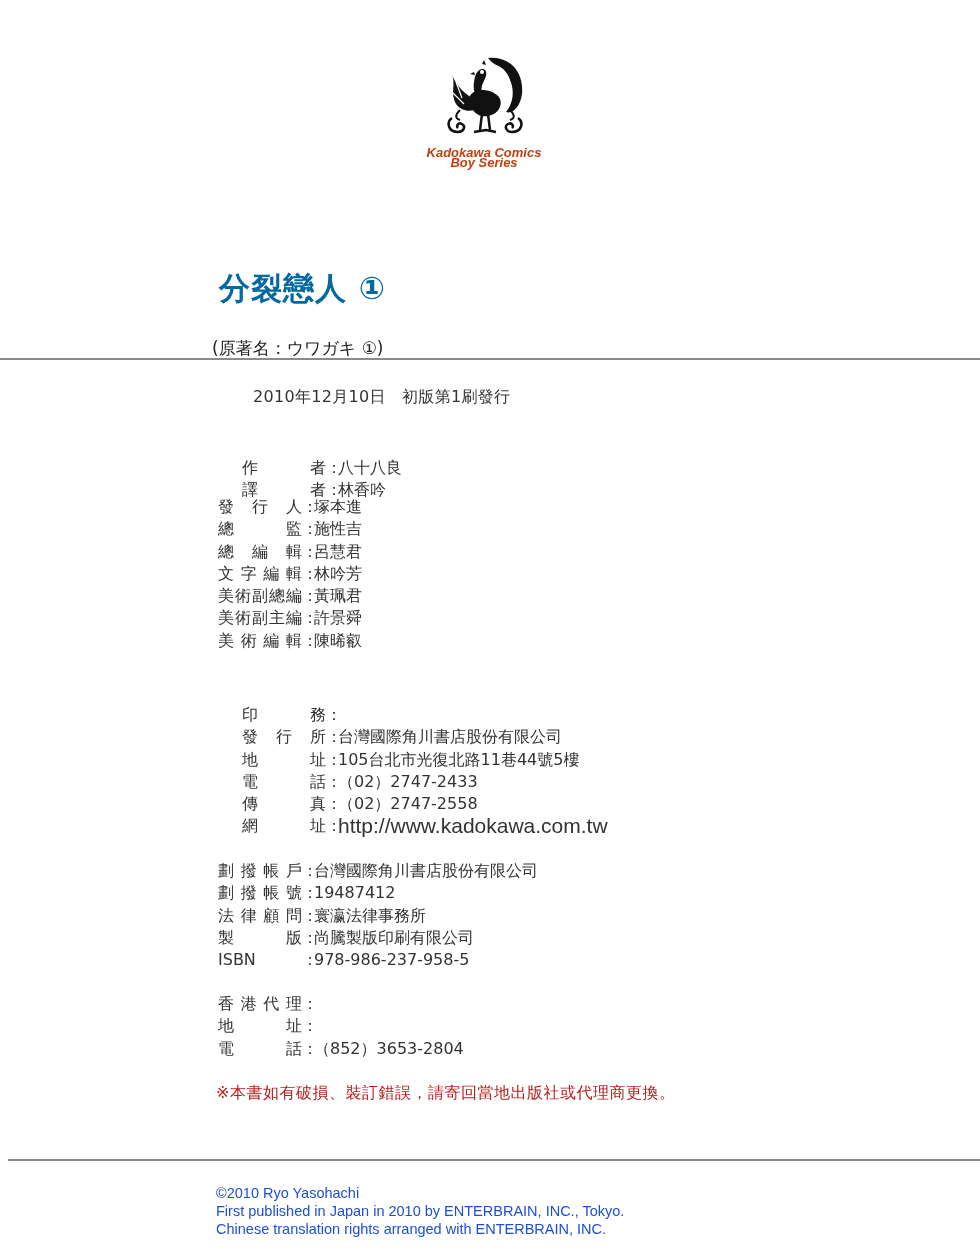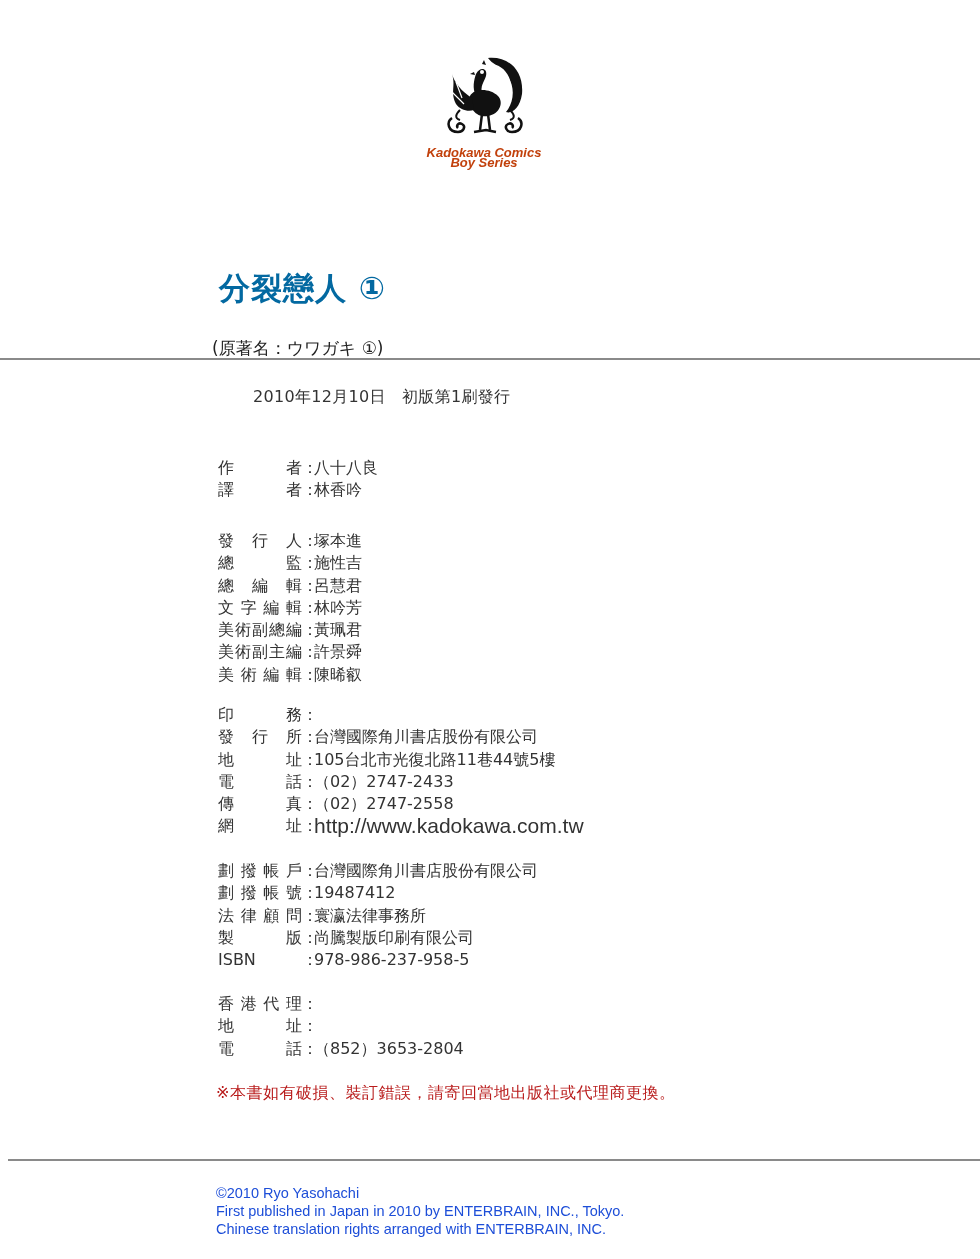--- a/index.html
+++ b/index.html
@@ -61,34 +61,34 @@
 <div class="brand l1">Kadokawa Comics</div>
 <div class="brand l2">Boy Series</div>
 
 <div class="title">分裂戀人 ①</div>
 <div class="subtitle">(原著名：ウワガキ ①)</div>
 
 <div class="rule r1"></div>
 
 <div class="date">2010年12月10日　初版第1刷發行</div>
 
-<div class="block" style="top:457px;">
+<div class="block" style="top:457px;margin-left:24px;">
   <div class="row">
     <span class="lab">作　者</span>
       <span class="colon">：</span>
       <span class="val">八十八良</span>
   </div>
   <div class="row">
     <span class="lab">譯　者</span>
       <span class="colon">：</span>
       <span class="val">林香吟</span>
   </div>
 </div>
 
-<div class="block" style="top:530px;">
+<div class="block" style="top:496px;">
   <div class="row">
       <span class="lab">發行人</span>
       <span class="colon">：</span>
       <span class="val">塚本進</span>
     </div>
   <div class="row">
       <span class="lab">總　監</span>
       <span class="colon">：</span>
       <span class="val">施性吉</span>
     </div>
@@ -112,21 +112,21 @@
       <span class="colon">：</span>
       <span class="val">許景舜</span>
     </div>
   <div class="row">
       <span class="lab">美術編輯</span>
       <span class="colon">：</span>
       <span class="val">陳晞叡</span>
     </div>
 </div>
 
-<div class="block" style="top:704px;">
+<div class="block" style="top:704px;margin-left:24px;">
   <div class="row">
       <span class="lab">印　務</span>
       <span class="colon">：</span>
     </div>
   <div class="row">
       <span class="lab">發行所</span>
       <span class="colon">：</span>
       <span class="val">台灣國際角川書店股份有限公司</span>
     </div>
   <div class="row">

